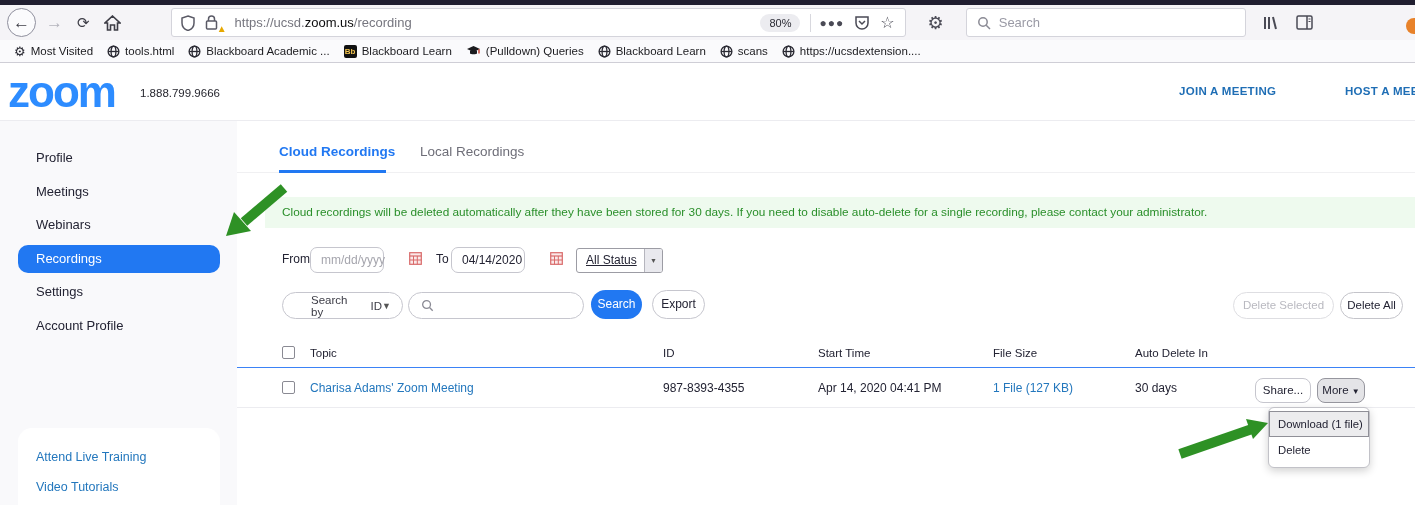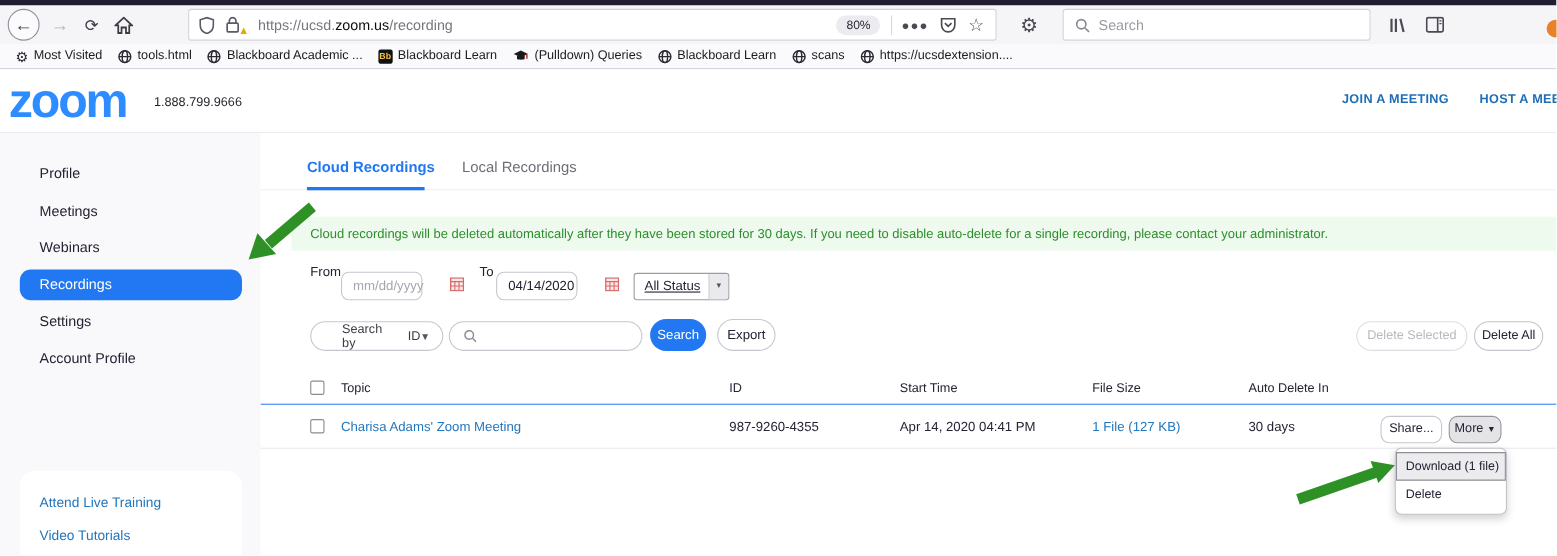--- a/index.html
+++ b/index.html
@@ -36,42 +36,42 @@
   .bm { display:flex; align-items:center; margin-left:14px; white-space:nowrap; }
   .bm .bmlabel { margin-left:5px; }
   .bm .gear { font-size:13px; color:#2a2a33; }
   .bbicon { width:13px; height:13px; background:#111; border-radius:2px; color:#f2c34d; font-size:8px; font-weight:bold; text-align:center; line-height:13px; }
 
   
   #zheader { position:absolute; left:0; top:63px; width:1415px; height:58px; background:#fff; border-bottom:1px solid #ececf0; }
   .zlogo { position:absolute; left:8px; top:4px; font-size:44px; font-weight:bold; color:#2d8cff; letter-spacing:-2px;text-align:center; }
   .zphone { position:absolute; left:140px; top:24px; font-size:11.5px; color:#27272f; }
   .hlink { position:absolute; top:22px; font-size:11.5px; font-weight:bold; color:#1f6eb5; letter-spacing:.3px; white-space:nowrap; }
-  #join-link { left:1220px; }
+  #join-link { left:1179px; }
   #host-link { left:1345px; }
 
   
   #sidebar { position:absolute; left:0; top:121px; width:237px; height:384px; background:#f9f9fb; }
   .snav { padding-top:20px; }
   .sitem { height:33.5px; line-height:33.5px; padding-left:36px; font-size:13px; color:#232333; }
   .sitem.active { height:28px; line-height:28px; margin:3px 17px 2.5px 18px; padding-left:18px; background:#2178f2; border-radius:10px; color:#fff; }
   .helpcard { position:absolute; left:18px; right:17px; top:307px; bottom:-14px; background:#fff; border-radius:14px 14px 0 0; padding-top:6px; }
   .helplink { display:block; margin:16px 0 0 18px; font-size:12.5px; color:#2377bd; }
 
   
   #mainbg { position:absolute; left:237px; top:121px; right:0; bottom:0; background:#fff; }
   .tabsline { position:absolute; left:237px; right:0; top:172px; height:1px; background:#f0f0f2; }
   .tab { position:absolute; top:144px; font-size:13.5px; }
   #tab-cloud { left:279px; color:#2178f2; font-weight:bold; }
   #tab-local { left:420px; color:#6e6e78; }
   .tabunderline { position:absolute; left:279px; top:170px; width:107px; height:2.5px; background:#2178f2; }
 
   .banner { position:absolute; left:265px; top:197px; width:1150px; height:31px; background:#eefaee; color:#2a8f2a; font-size:11.8px; line-height:31px; padding-left:17px; white-space:nowrap; overflow:hidden; }
 
-  .flabel { position:absolute; top:240px; font-size:12px; color:#232333; }
+  .flabel { position:absolute; top:252px; font-size:12px; color:#232333; }
   .dateinput { position:absolute; top:247px; width:74px; height:26px; border:1px solid #c6c6ce; border-radius:7px; background:#fff; font-size:12px; line-height:24px; padding-left:10px; }
   .dateinput.placeholder { color:#a5a5ad; }
   .calicon { position:absolute; top:252px; }
   .statusselect { position:absolute; left:576px; top:248px; width:87px; height:25px; border:1px solid #9c9ca4; border-radius:3px; background:#fff; display:flex; }
   .statusselect .val { font-size:12px; color:#232333; line-height:23px; padding-left:9px; flex-grow:1;text-decoration:underline; }
   .statusselect .arrowbox { width:18px; background:#e9e9ee; border-left:1px solid #b5b5bd; border-radius:0 2px 2px 0; text-align:center; line-height:23px; font-size:7px; color:#555; }
 
   .searchby { position:absolute; left:282px; top:292px; width:121px; height:27px; border:1px solid #c6c6ce; border-radius:14px; background:#fff; display:flex; align-items:center; font-size:11.5px; color:#3c3c46; }
   .searchby .l1 { margin-left:28px; }
   .searchby .l2 { margin-left:10px; }
@@ -318,21 +318,21 @@
     <span class="cell" style="left:73px">Topic</span>
     <span class="cell" style="left:426px">ID</span>
     <span class="cell" style="left:581px">Start Time</span>
     <span class="cell" style="left:756px">File Size</span>
     <span class="cell" style="left:898px">Auto Delete In</span>
   </div>
 
   <div class="trow">
     <span class="checkbox" style="left:45px; top:13px;"></span>
     <span class="cell linkblue" style="left:73px">Charisa Adams' Zoom Meeting</span>
-    <span class="cell" style="left:426px">987-9260-4355</span>
+    <span class="cell" style="left:426px">987-8393-4355</span>
     <span class="cell" style="left:581px">Apr 14, 2020 04:41 PM</span>
     <span class="cell linkblue" style="left:756px">1 File (127 KB)</span>
     <span class="cell" style="left:898px">30 days</span>
   </div>
   <div class="rowbtn" id="share-btn">Share...</div>
   <div class="rowbtn" id="more-btn"><span>More</span> <span class="caret">▼</span></div>
 
   <div class="menu">
     <div class="menuitem hl">Download (1 file)</div>
     <div class="menuitem">Delete</div>

